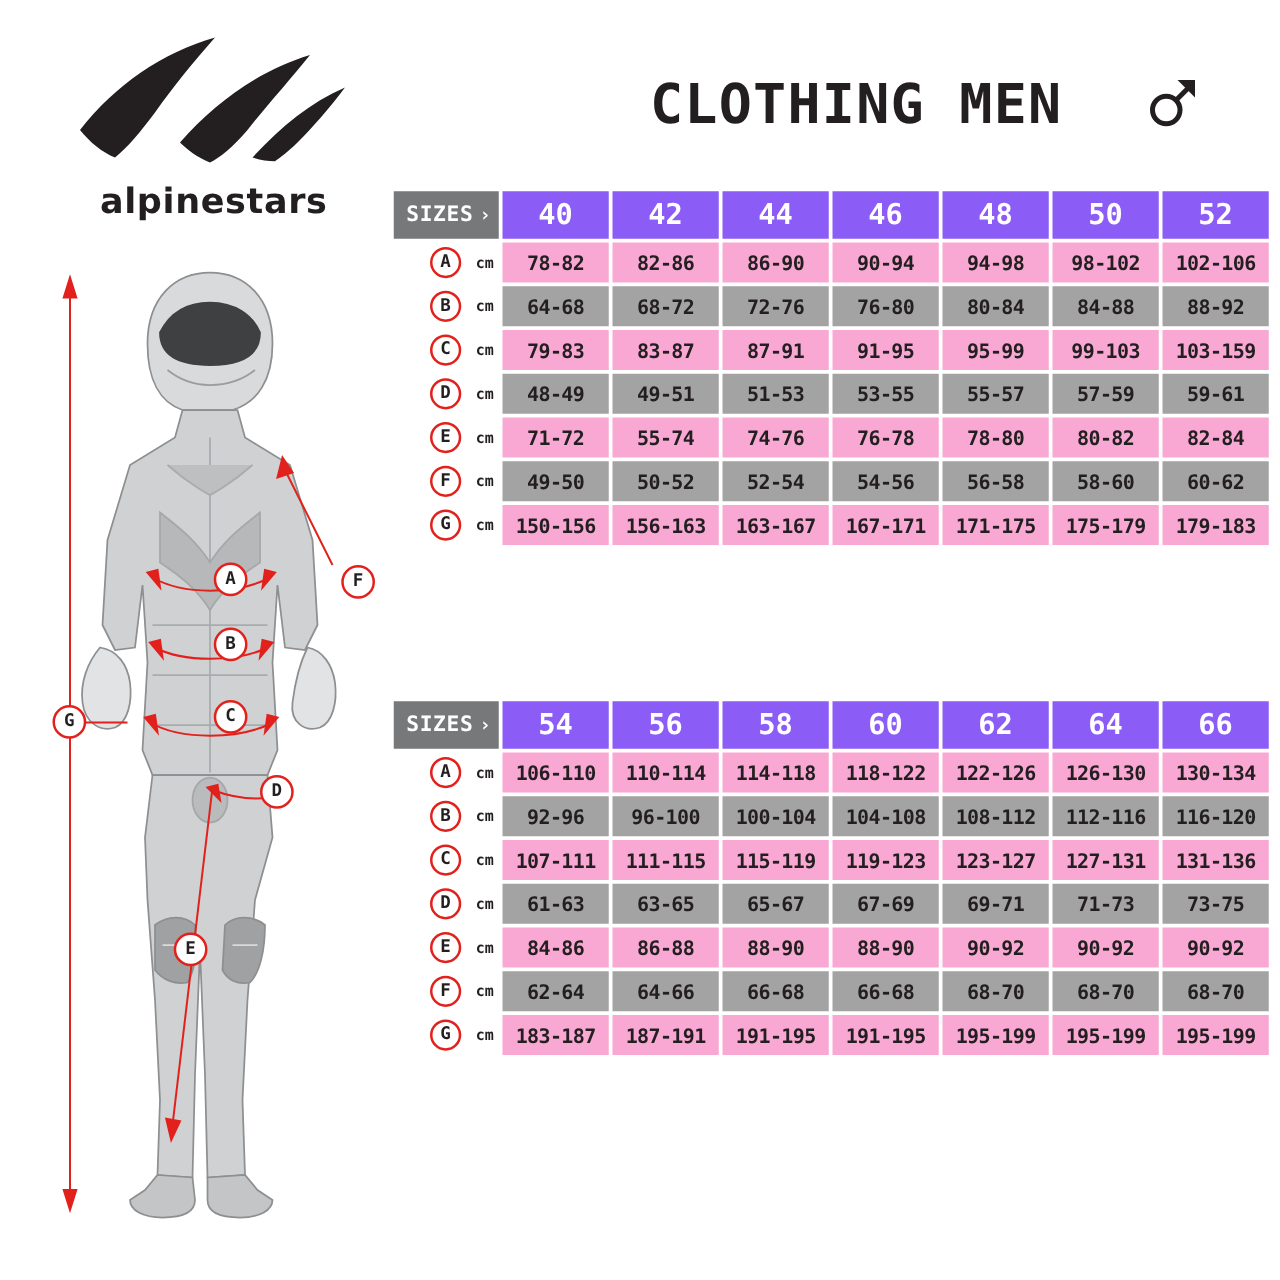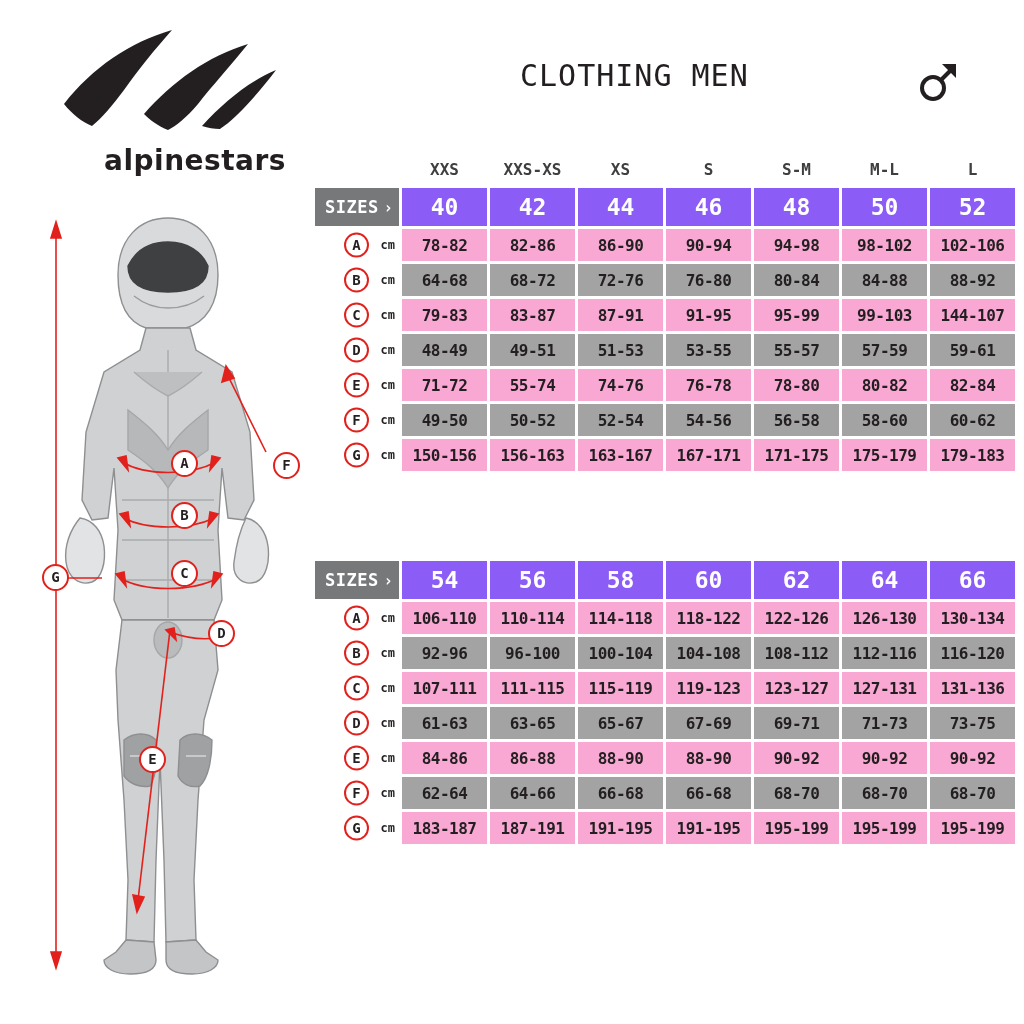--- a/index.html
+++ b/index.html
@@ -26,28 +26,27 @@
   }
   .logo svg { display: block; }
   .logo-word {
     position: absolute;
     left: 28px; top: 118px;
     font-family: "DejaVu Sans", sans-serif;
     font-size: 28px;
     font-weight: 700;
     letter-spacing: 0.5px;
     color: #231f20;
-    margin-left: 24px;
   }
   .title {
     position: absolute;
     left: 520px; top: 58px;
     font-family: "DejaVu Sans Mono", monospace;
-    font-weight: 400;
-    font-size: 30px;
+    font-weight: 700;
+    font-size: 44px;
     letter-spacing: 1px;
     color: #231f20;
     white-space: nowrap;
   }
   .gender-icon {
     position: absolute;
     left: 916px; top: 60px;
     width: 44px; height: 44px;
   }
 
@@ -281,30 +280,20 @@
       <col class="c-label">
         <col class="c-data">
         <col class="c-data">
         <col class="c-data">
       <col class="c-data">
         <col class="c-data">
         <col class="c-data">
         <col class="c-data">
     </colgroup>
     <tbody>
-      <tr class="row-alpha">
-        <td class="lbl"></td>
-        <td>XXS</td>
-        <td>XXS-XS</td>
-        <td>XS</td>
-        <td>S</td>
-        <td>S-M</td>
-        <td>M-L</td>
-        <td>L</td>
-      </tr>
       <tr class="row-sizes">
         <td class="lbl">
           <span class="sizes-text">SIZES</span><span class="sizes-arrow">›</span>
         </td>
         <td class="num">40</td>
         <td class="num">42</td>
         <td class="num">44</td>
         <td class="num">46</td>
         <td class="num">48</td>
         <td class="num">50</td>
@@ -341,21 +330,21 @@
         <td class="lbl">
           <span class="badge">C</span>
           <span class="unit">cm</span>
         </td>
         <td class="val">79-83</td>
         <td class="val">83-87</td>
         <td class="val">87-91</td>
         <td class="val">91-95</td>
         <td class="val">95-99</td>
         <td class="val">99-103</td>
-        <td class="val">144-107</td>
+        <td class="val">103-159</td>
       </tr>
       <tr class="meas even">
         <td class="lbl">
           <span class="badge">D</span>
           <span class="unit">cm</span>
         </td>
         <td class="val">48-49</td>
         <td class="val">49-51</td>
         <td class="val">51-53</td>
         <td class="val">53-55</td>

